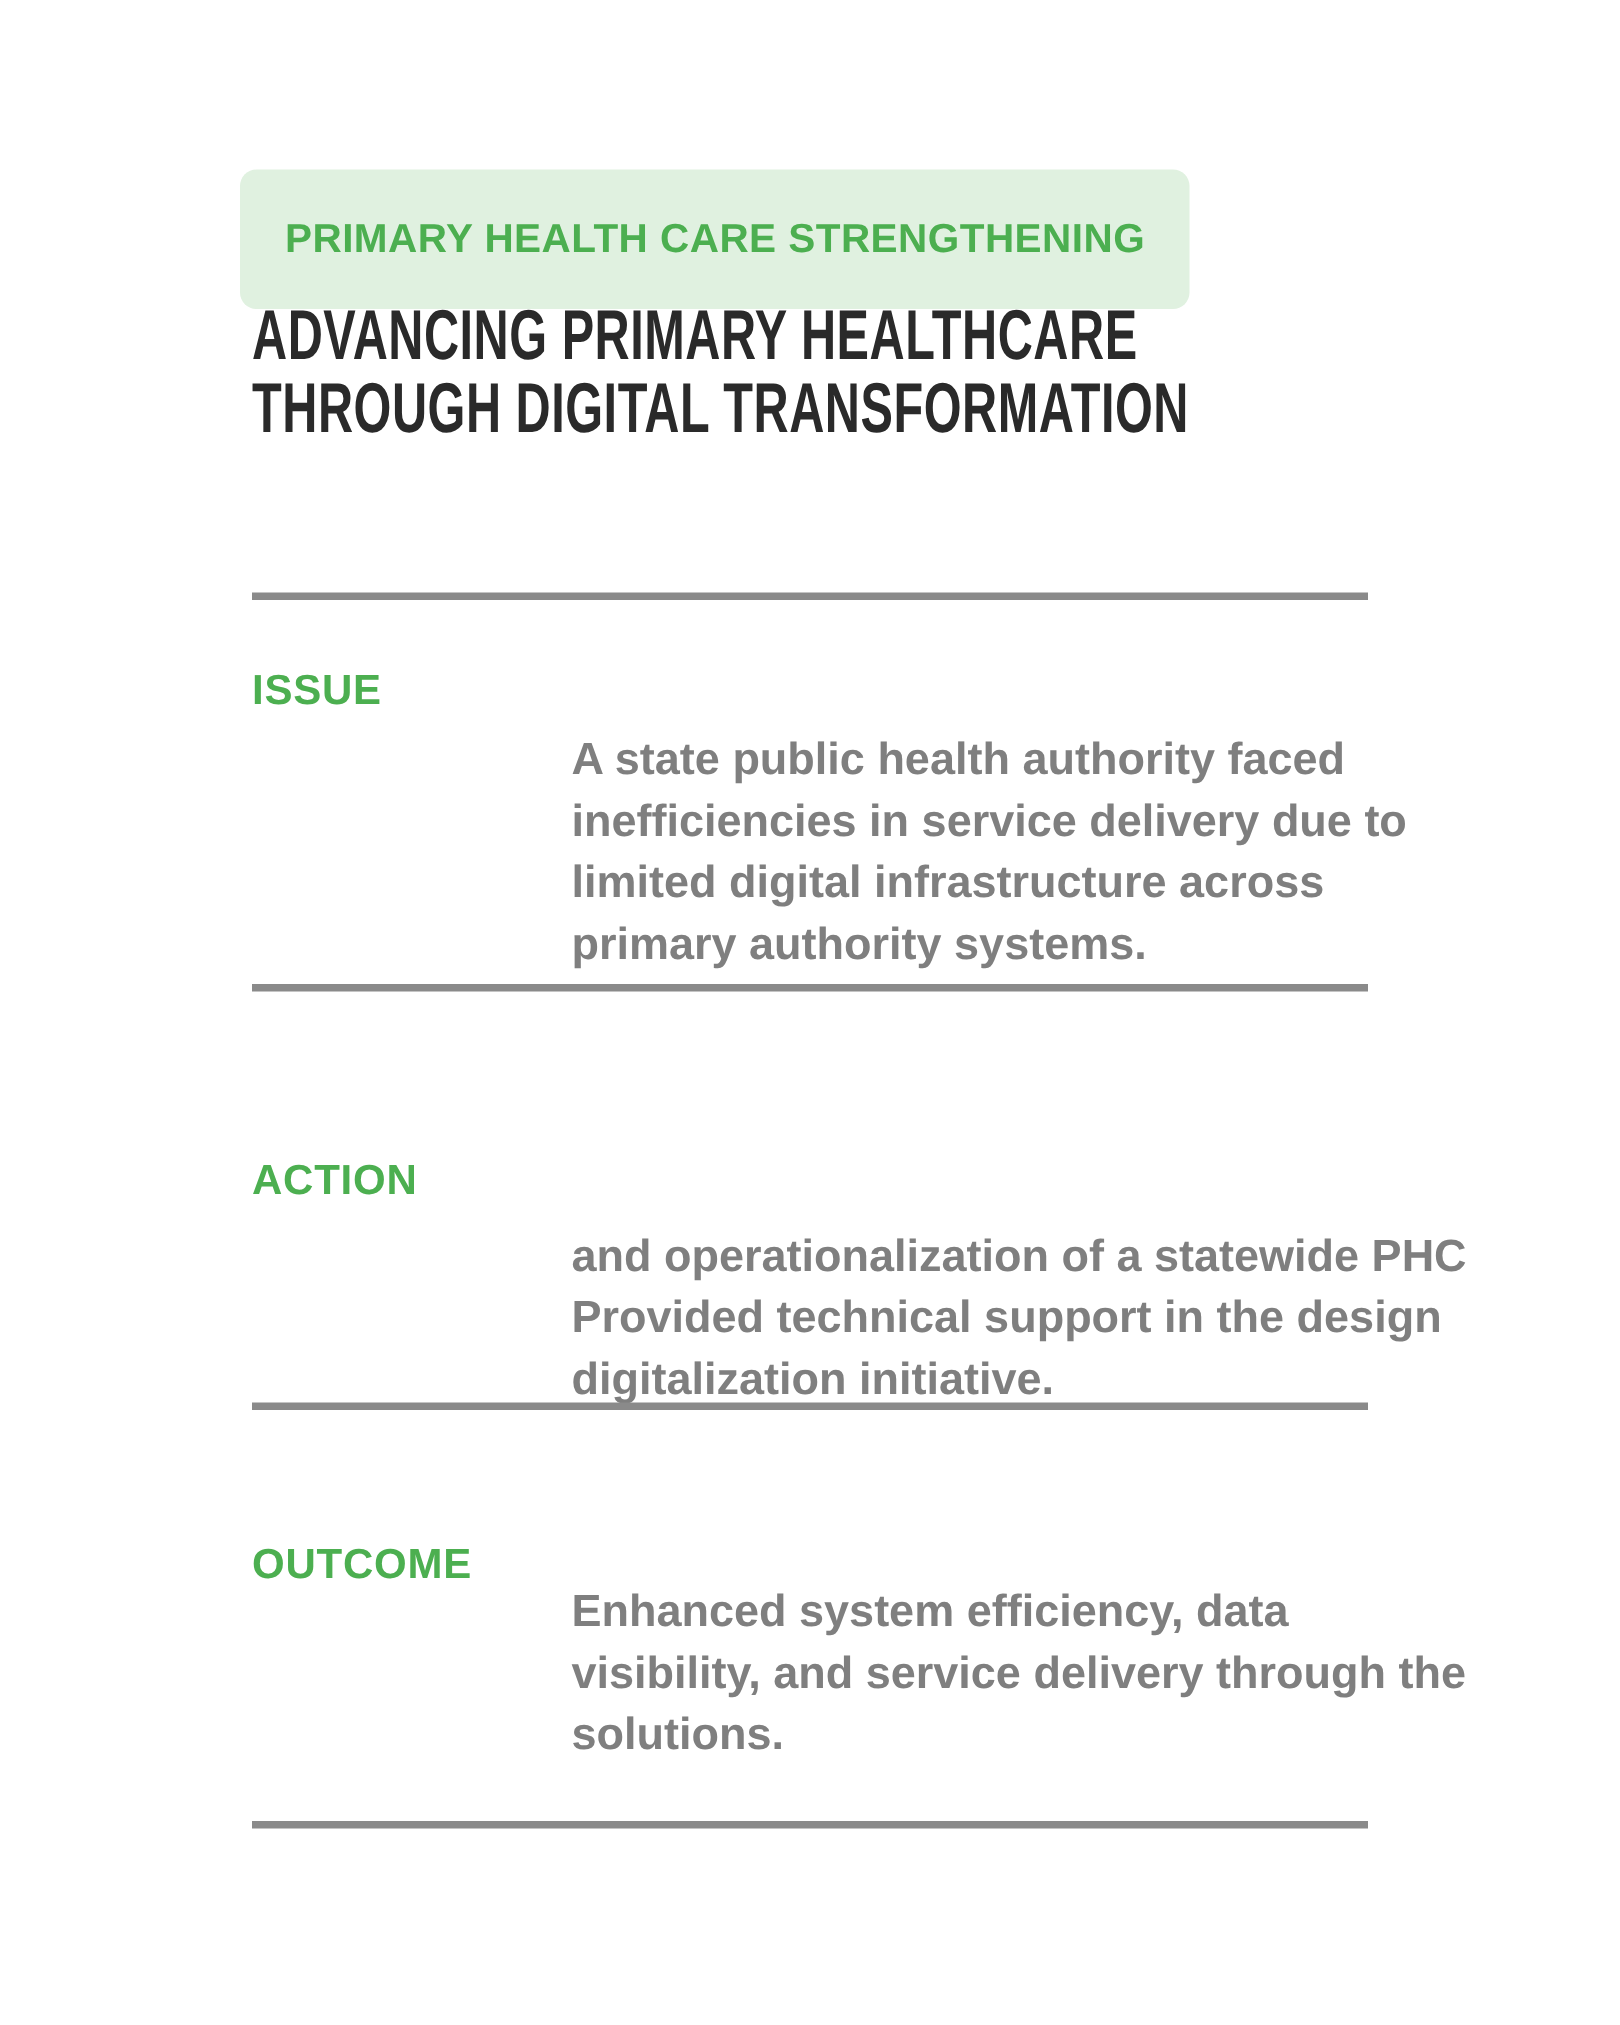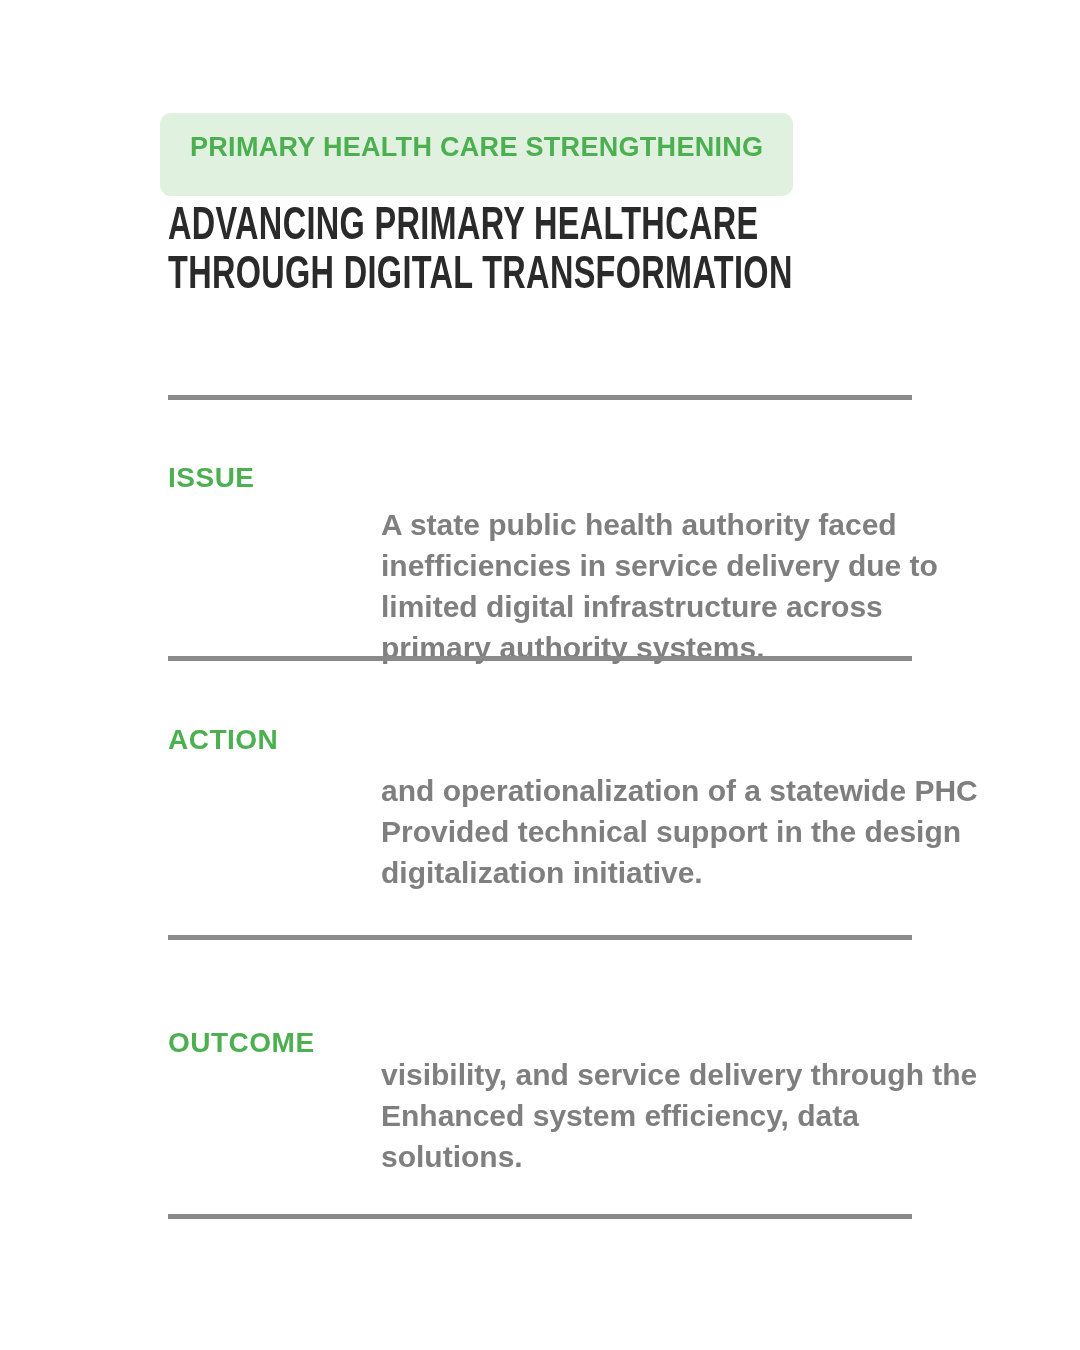--- a/index.html
+++ b/index.html
@@ -5,22 +5,22 @@
   html,body{margin:0;padding:0;background:#ffffff;}
   .page{
     position:relative;
     width:1080px;height:1350px;
     background:var(--page-bg,#ffffff);
     font-family:"Liberation Sans",sans-serif;
     overflow:hidden;
   }
   .badge{
     position:absolute;left:160px;top:113px;
-    height:83px;line-height:69px;
-    padding:0 30px;border-radius:11px;
+    height:69px;line-height:69px;
+    padding:12px 30px;border-radius:11px;
     background:var(--badge-bg,#e0f1e0);
     display:inline-block;white-space:nowrap;
   }
   .badge span{
     font-size:27px;font-weight:bold;
     color:var(--accent-green,#4caf50);
     letter-spacing:0.3px;
   }
   .title{
     position:absolute;left:168px;top:198px;margin:0;
@@ -32,22 +32,22 @@
   .title .tline{display:block;white-space:nowrap;}
   .divider{
     position:absolute;left:168px;width:744px;height:5px;
     background:var(--divider,#8a8a8a);
   }
   .d1{top:395px}.d2{top:656px}.d3{top:935px}.d4{top:1214px}
   .row{
     position:absolute;left:168px;width:840px;
     display:flex;flex-direction:row;align-items:flex-start;
   }
-  .r-issue{top:458px}
-  .r-action{top:724px}
+  .r-issue{top:440px}
+  .r-action{top:771px}
   .r-outcome{top:1008px}
   .label{
     width:213px;flex:0 0 213px;
     font-size:28px;font-weight:bold;
     color:var(--accent-green,#4caf50);
     letter-spacing:0.5px;line-height:30px;
   }
   .r-issue  .label{margin-top:5px}
   .r-action .label{margin-top:1px}
   .r-outcome .label{margin-top:20px}
@@ -94,21 +94,21 @@
       <span class="bline">Provided technical support in the design</span>
       <span class="bline">digitalization initiative.</span>
     </div>
   </section>
 
   <div class="divider d3"></div>
 
   <section class="row r-outcome">
     <div class="label">OUTCOME</div>
     <div class="body">
+      <span class="bline">Enhanced system efficiency, data</span>
       <span class="bline">visibility, and service delivery through the</span>
-      <span class="bline">Enhanced system efficiency, data</span>
       <span class="bline">solutions.</span>
     </div>
   </section>
 
   <div class="divider d4"></div>
 
 </div>
 
 </body></html>

